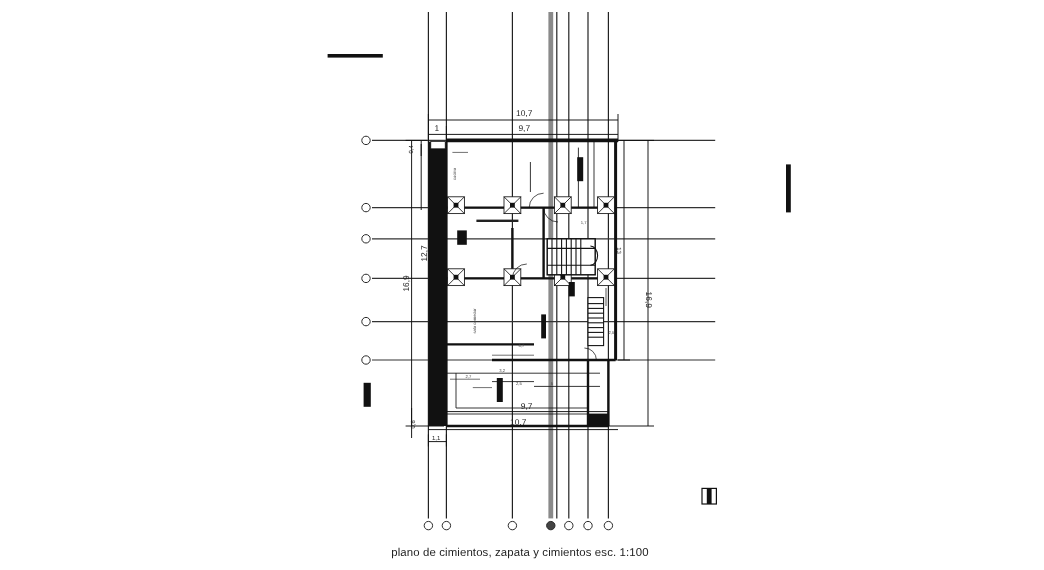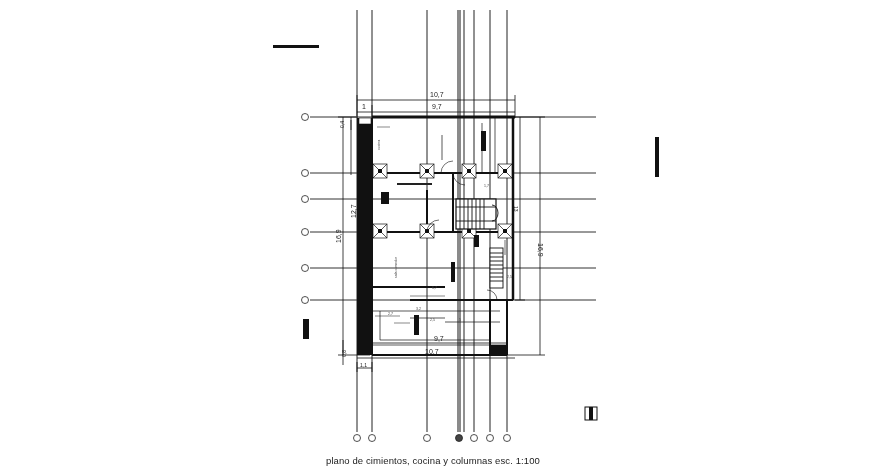--- a/index.html
+++ b/index.html
@@ -249,13 +249,13 @@
   <text class="dim" x="434" y="341">9,7</text>
   <text class="dim" x="425" y="354">10,7</text>
   <text class="dim" x="360" y="367" style="font-size:5px">1,1</text>
 
   <g>
     <rect x="585" y="407" width="12" height="13" fill="#fff" stroke="#111" stroke-width="1"></rect>
     <rect x="589" y="407" width="4" height="13" fill="#111"></rect>
   </g>
 </svg>
 
-<div class="caption">plano de cimientos, cocina y columnas esc. 1:100</div>
+<div class="caption">plano de cimientos, zapata y cimientos esc. 1:100</div>
 
 </body></html>

